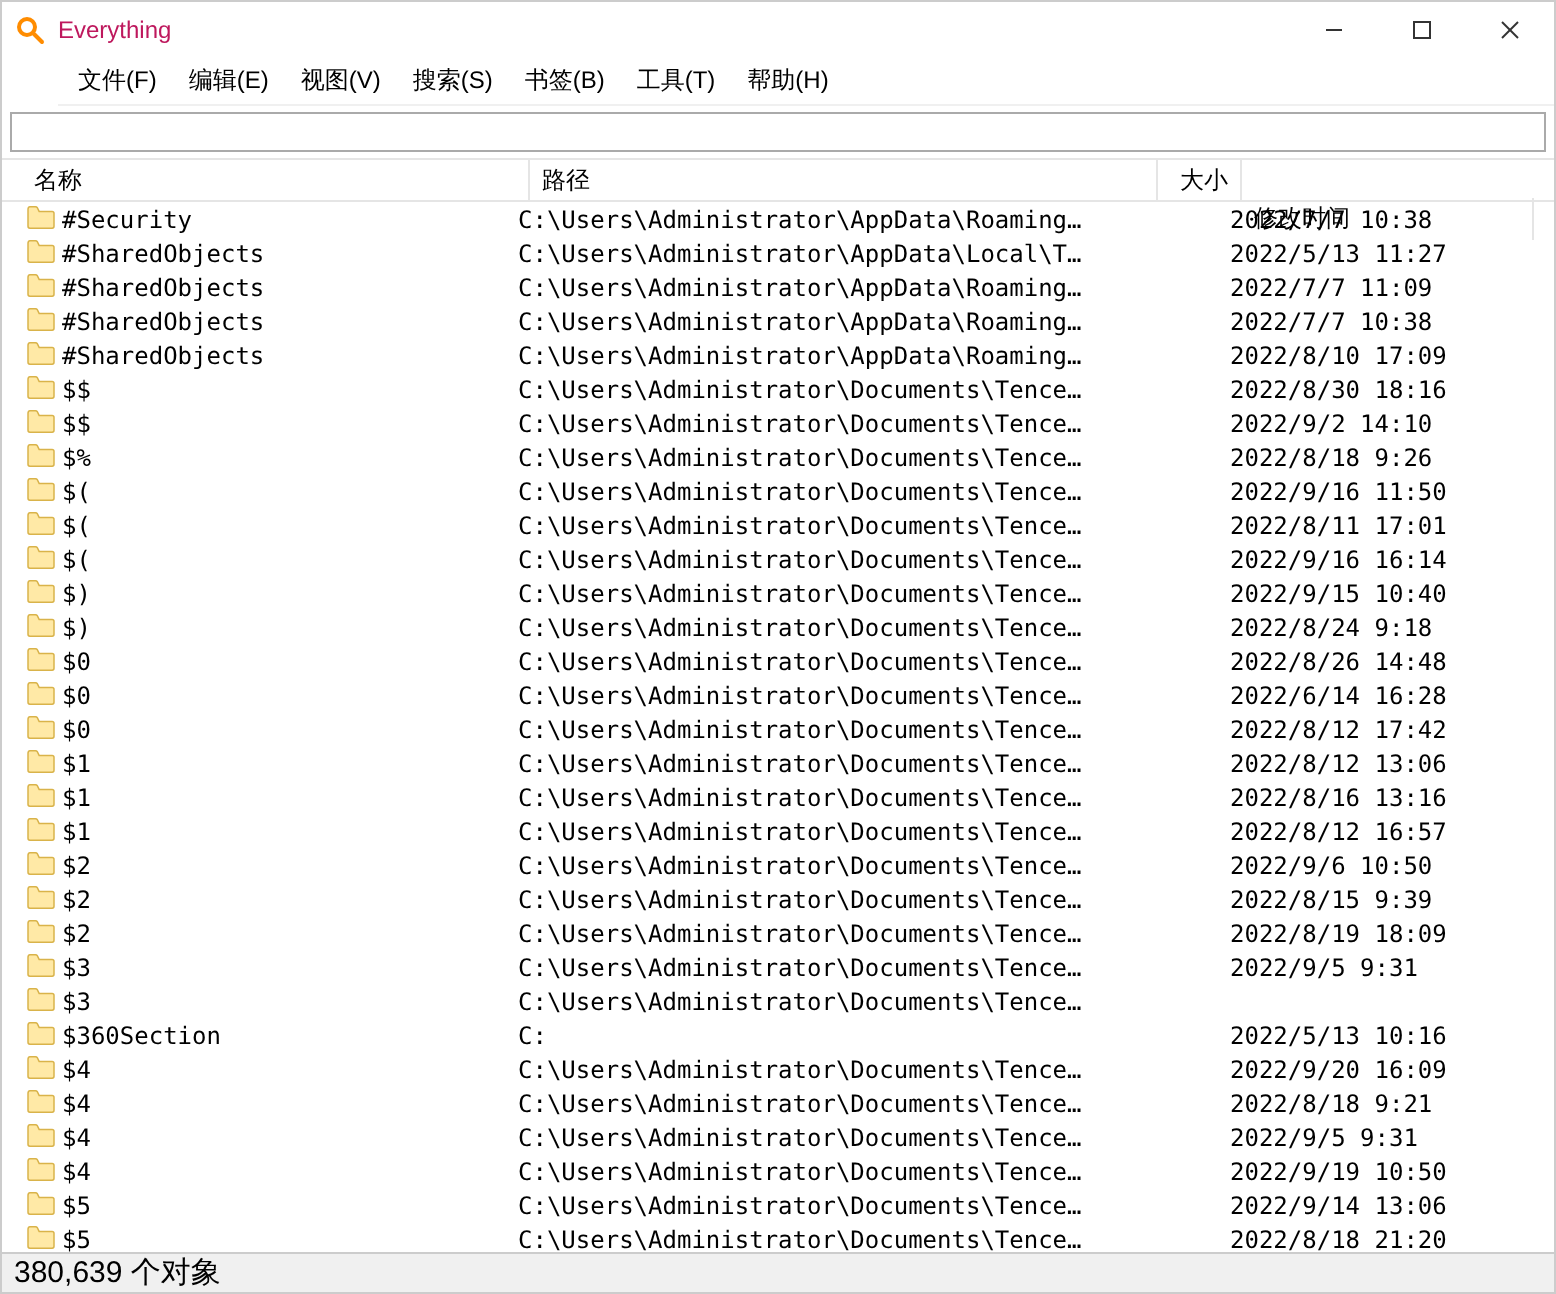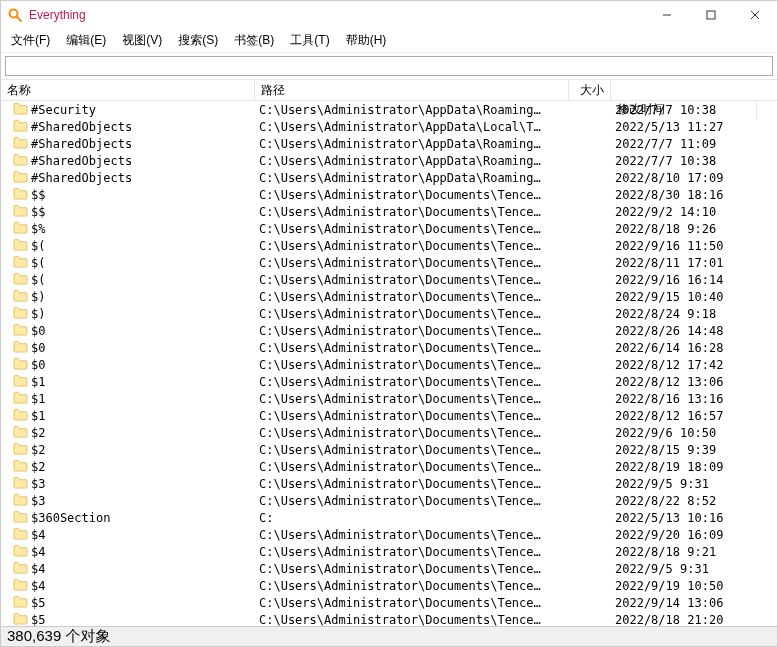--- a/index.html
+++ b/index.html
@@ -44,20 +44,21 @@
   justify-content: center;
   color: #333;
 }
 .menubar {
   height: 24px;
   display: flex;
   align-items: center;
   padding: 0 2px;
   background: #fff;
   border-bottom: 1px solid #f0f0f0;
+  margin-left: 28px;
 }
 .menu-item {
   padding: 2px 8px;
   color: #000;
 }
 .search-row {
   padding: 3px 4px;
 }
 .search-input {
   width: 100%;
@@ -67,20 +68,21 @@
   font-size: 12px;
 }
 .header-row {
   display: flex;
   height: 22px;
   align-items: center;
   border-top: 1px solid #e5e5e5;
   border-bottom: 1px solid #e5e5e5;
   background: #fff;
   color: #000;
+  justify-content: center;
 }
 .header-cell {
   padding: 2px 6px;
   border-right: 1px solid #e5e5e5;
   overflow: hidden;
   white-space: nowrap;
 }
 .col-name { width: 254px; }
 .col-path { width: 314px; }
 .col-size { width: 42px; text-align: right; }
@@ -438,21 +440,20 @@
       </div>
       <div class="row">
         <div class="cell cell-name">
           <span><svg class="folder-icon" viewBox="0 0 16 14">
               <path d="M1 3 L1 12 Q1 13 2 13 L14 13 Q15 13 15 12 L15 5 Q15 4 14 4 L7 4 L6 2 Q5.7 1.5 5 1.5 L2 1.5 Q1 1.5 1 3 Z" fill="#ffe9a6" stroke="#d9b34a" stroke-width="0.8"></path>
             </svg></span>
           <span>$3</span>
         </div>
         <div class="cell cell-path">C:\Users\Administrator\Documents\Tence…</div>
         <div class="cell cell-size"></div>
-        <div class="cell cell-date">2022/8/22 8:52</div>
       </div>
       <div class="row">
         <div class="cell cell-name">
           <span><svg class="folder-icon" viewBox="0 0 16 14">
               <path d="M1 3 L1 12 Q1 13 2 13 L14 13 Q15 13 15 12 L15 5 Q15 4 14 4 L7 4 L6 2 Q5.7 1.5 5 1.5 L2 1.5 Q1 1.5 1 3 Z" fill="#ffe9a6" stroke="#d9b34a" stroke-width="0.8"></path>
             </svg></span>
           <span>$360Section</span>
         </div>
         <div class="cell cell-path">C:</div>
         <div class="cell cell-size"></div>

